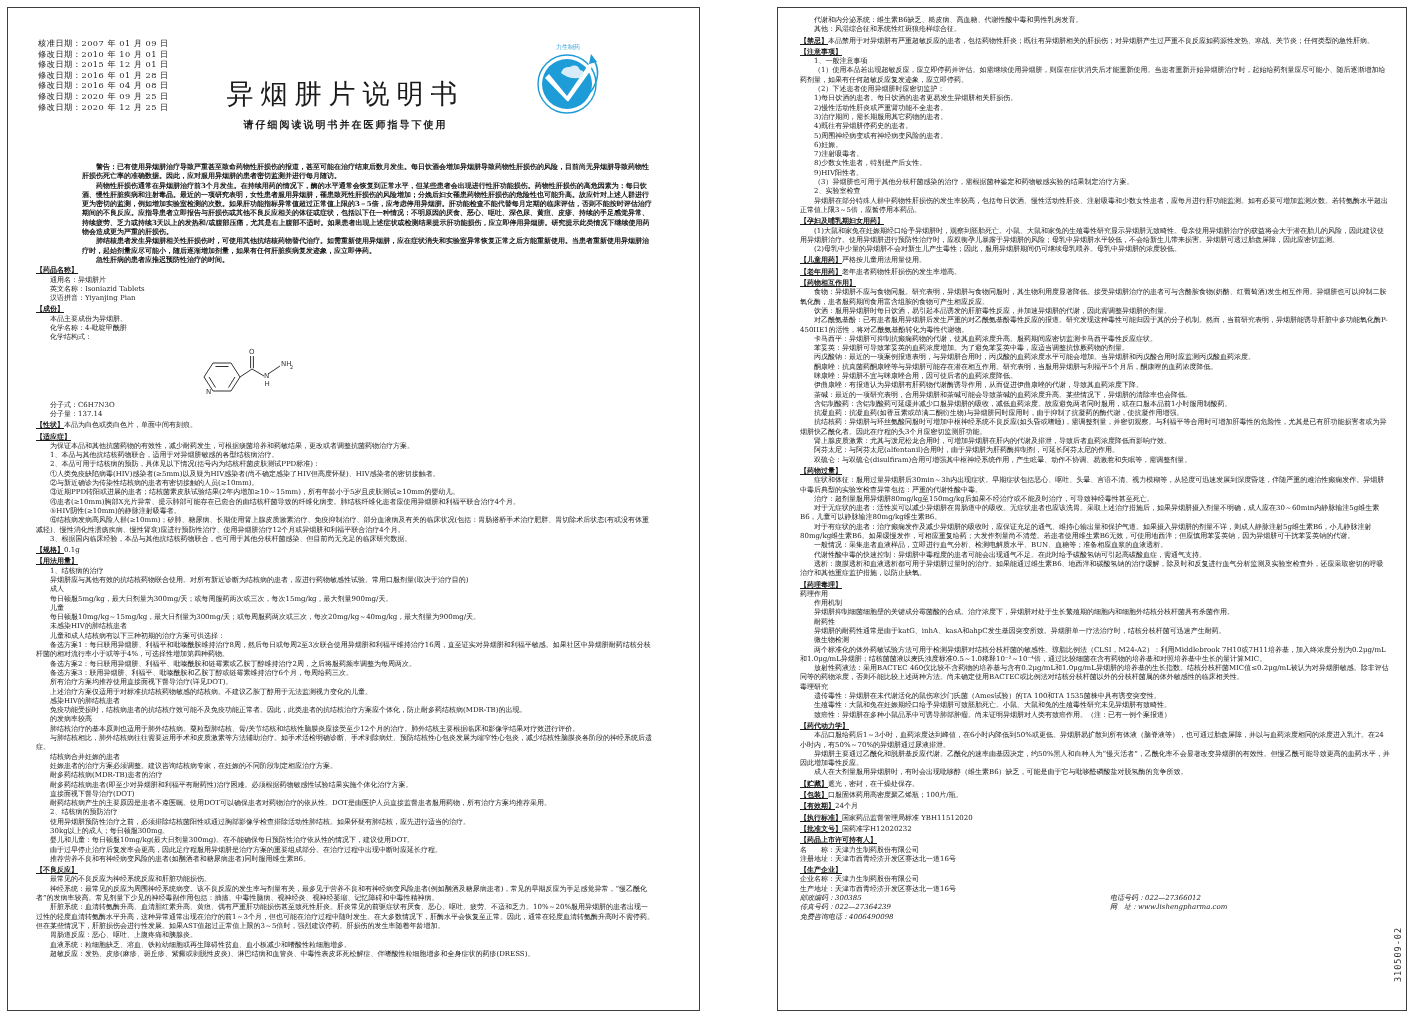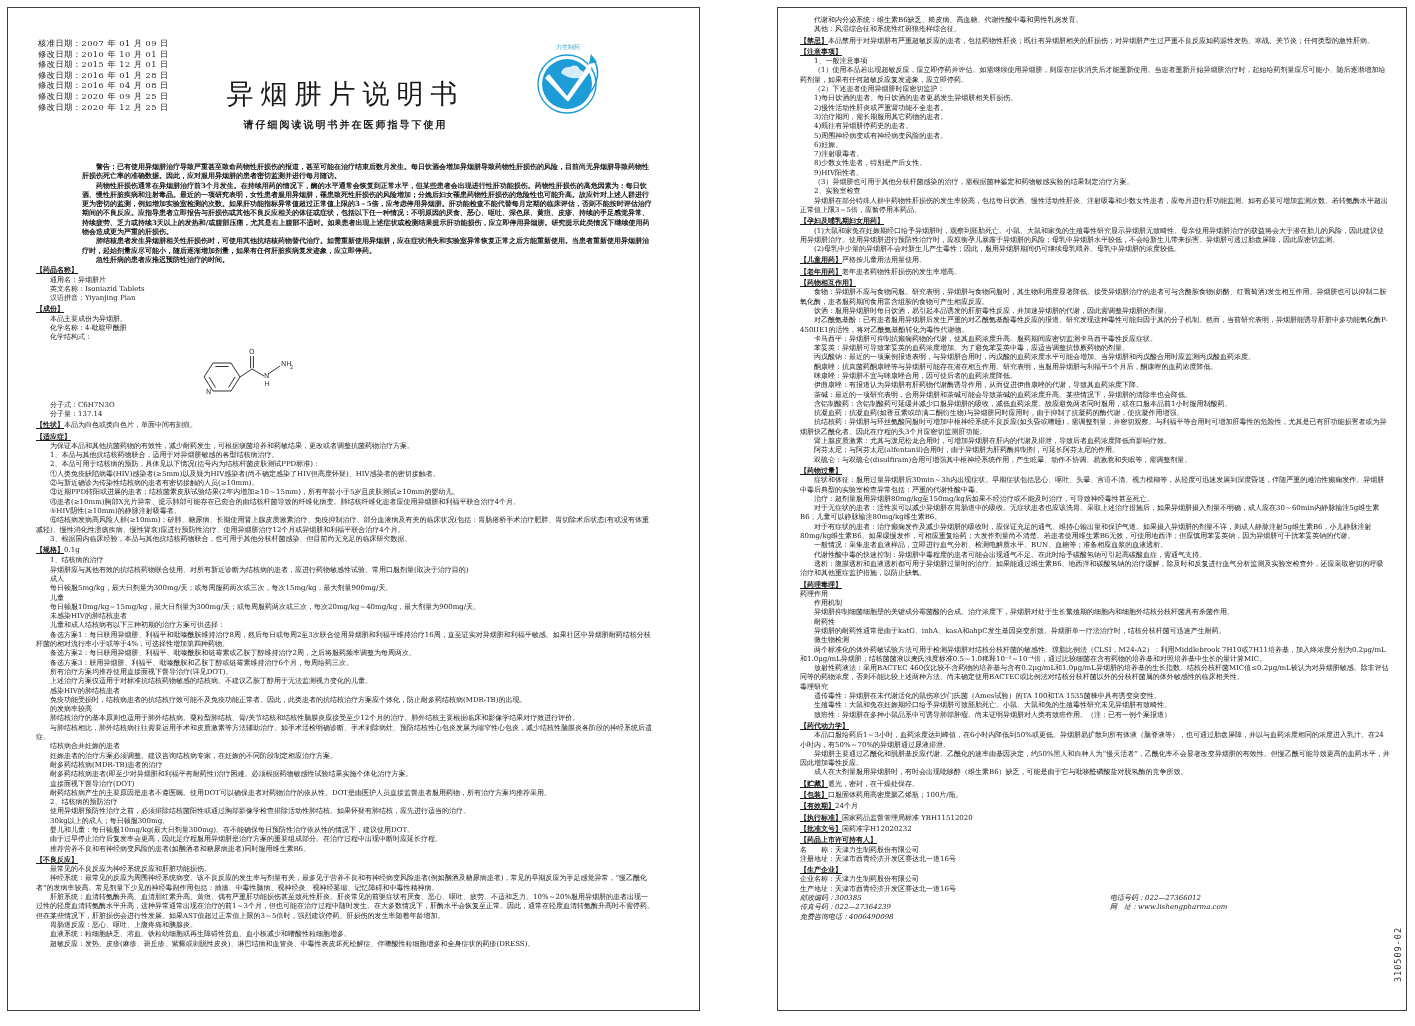--- a/index.html
+++ b/index.html
@@ -126,20 +126,21 @@
           <div class="para">③近期PPD转阳或进展的患者；结核菌素皮肤试验结果(2年内增加≥10～15mm)，所有年龄小于5岁且皮肤测试≥10mm的婴幼儿。</div>
           <div class="para">④患者(≥10mm)胸部X光片异常、提示肺部可能存在已愈合的由结核杆菌导致的纤维化病变。肺结核纤维化患者应使用异烟肼和利福平联合治疗4个月。</div>
           <div class="para">⑤HIV阴性(≥10mm)的静脉注射吸毒者。</div>
           <div class="para">⑥结核病发病高风险人群(≥10mm)；矽肺、糖尿病、长期使用肾上腺皮质激素治疗、免疫抑制治疗、部分血液病及有关的临床状况(包括：胃肠搭桥手术治疗肥胖、胃切除术后状态(有或没有体重减轻)、慢性消化性溃疡疾病、慢性肾衰)应进行预防性治疗、使用异烟肼治疗12个月或异烟肼和利福平联合治疗4个月。</div>
           <div class="para">3、根据国内临床经验，本品与其他抗结核药物联合，也可用于其他分枝杆菌感染、但目前尚无充足的临床研究数据。</div>
         </div>
         <div class="sec">
           <div class="para flush"><span class="sec-h">【规格】</span><span>0.1g</span></div>
         </div>
         <div class="sec">
+          <div class="para flush"><span class="sec-h">【用法用量】</span></div>
           <div class="para">1、结核病的治疗</div>
           <div class="para">异烟肼应与其他有效的抗结核药物联合使用。对所有新近诊断为结核病的患者，应进行药物敏感性试验。常用口服剂量(取决于治疗目的)</div>
           <div class="para">成人</div>
           <div class="para">每日顿服5mg/kg，最大日剂量为300mg/天；或每周服药两次或三次，每次15mg/kg，最大剂量900mg/天。</div>
           <div class="para">儿童</div>
           <div class="para">每日顿服10mg/kg～15mg/kg，最大日剂量为300mg/天；或每周服药两次或三次，每次20mg/kg～40mg/kg，最大剂量为900mg/天。</div>
           <div class="para">未感染HIV的肺结核患者</div>
           <div class="para">儿童和成人结核病有以下三种初期的治疗方案可供选择：</div>
           <div class="para">备选方案1：每日联用异烟肼、利福平和吡嗪酰胺维持治疗8周，然后每日或每周2至3次联合使用异烟肼和利福平维持治疗16周，直至证实对异烟肼和利福平敏感。如果社区中异烟肼耐药结核分枝杆菌的相对流行率小于或等于4%，可选择性增加第四种药物。</div>
           <div class="para">备选方案2：每日联用异烟肼、利福平、吡嗪酰胺和链霉素或乙胺丁醇维持治疗2周，之后将服药频率调整为每周两次。</div>

